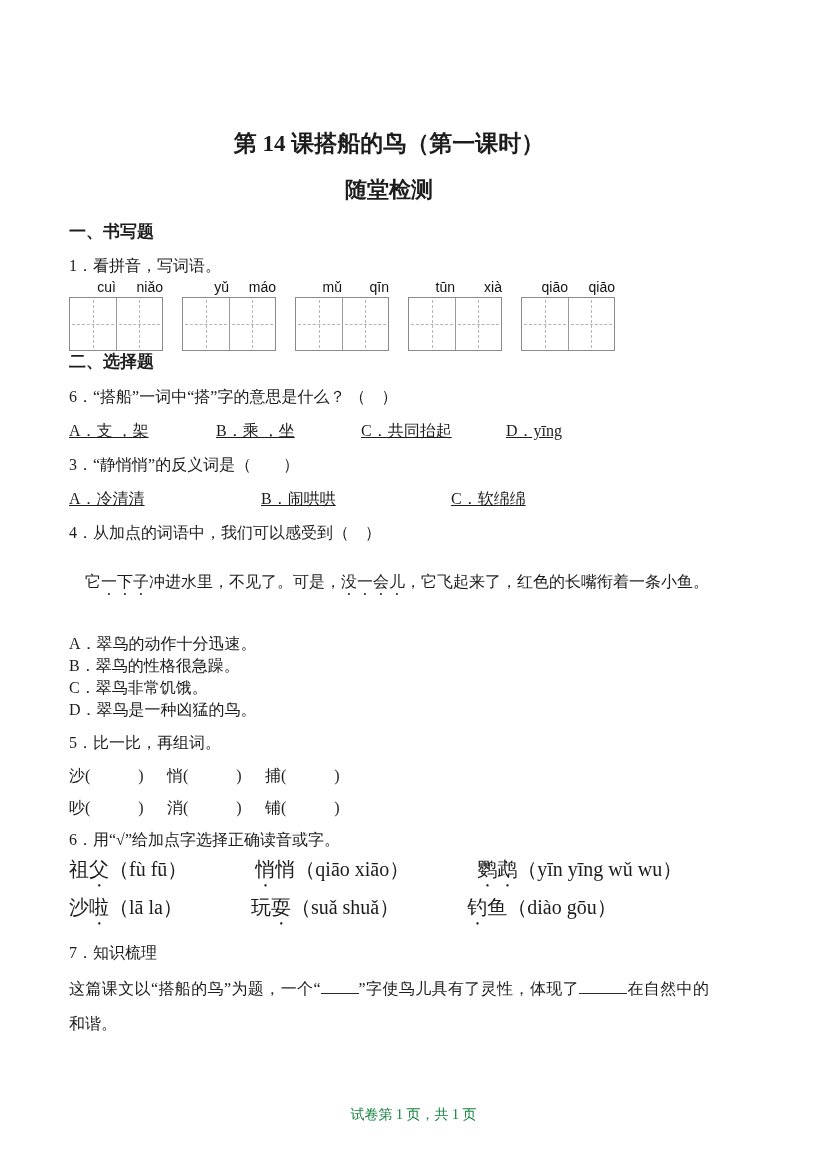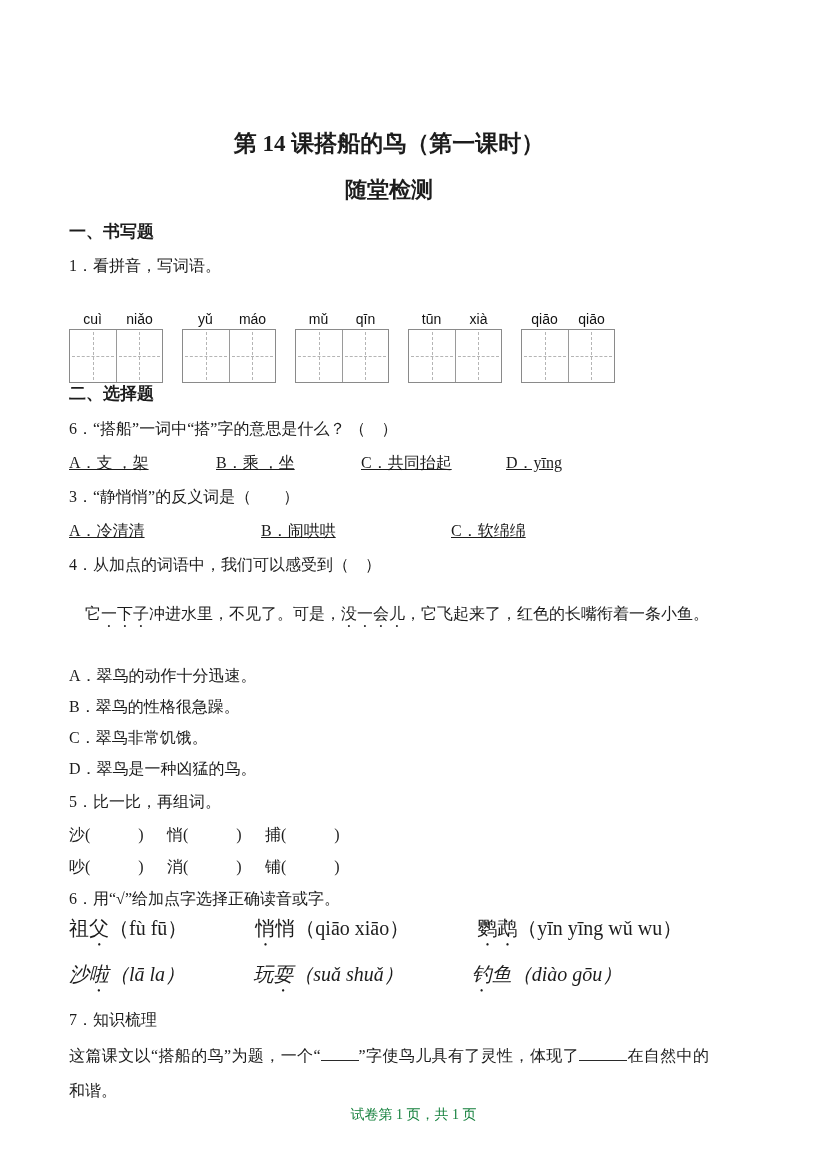--- a/index.html
+++ b/index.html
@@ -14,48 +14,48 @@
   .subtitle { text-align:center; font-size:22px; font-weight:bold; line-height:27px; margin-top:18px; }
   .sec-heading { font-size:17px; font-weight:bold; line-height:22px; }
   .mt-sec1 { margin-top:18px; }
   .mt-sec { }
   .stem { font-size:16px; line-height:21px; margin-top:13px; white-space:pre-wrap; }
 
   
   .grid-row { display:flex; gap:19px; margin-top:1px; }
   .grid-group { width:94px; flex:0 0 auto; }
   .pinyin { display:flex; font-family:"Liberation Sans","DejaVu Sans",sans-serif; font-size:14px; line-height:20px; color:#111; }
-  .pinyin span { width:50%; text-align:center;margin-top:32px; }
+  .pinyin span { width:50%; text-align:right; }
   .gbox { display:flex; height:54px; border:1px solid #8a8a8a; box-sizing:border-box; background:#fff; }
   .gcell { position:relative; flex:1; }
   .gcell + .gcell { border-left:1px solid #9a9a9a; }
   .gcell::before { content:""; position:absolute; left:50%; top:2px; bottom:2px; border-left:1px dashed #b5b5b5; }
   .gcell::after  { content:""; position:absolute; top:50%; left:2px; right:2px; border-top:1px dashed #b5b5b5; }
 
   
   .opt-row { display:flex; font-size:16px; line-height:21px; margin-top:13px; white-space:pre-wrap;text-decoration:underline; }
   .w147 { width:147px; flex:0 0 auto; }
   .w145 { width:145px; flex:0 0 auto; }
   .w192 { width:192px; flex:0 0 auto; }
   .w190 { width:190px; flex:0 0 auto; }
-  .opt-line { font-size:16px; line-height:21px; margin-top:10px; white-space:pre-wrap; }
+  .opt-line { font-size:16px; line-height:21px; margin-top:1px; white-space:pre-wrap; }
   .opt-first { margin-top:13px; }
 
   .sentence { font-size:16px; line-height:21px; margin-top:7px; white-space:pre-wrap; }
   .em-dot {
     -webkit-text-emphasis:filled dot #1c1c1c; -webkit-text-emphasis-position:under right;
     text-emphasis:filled dot #1c1c1c; text-emphasis-position:under right;
   }
 
   .fill-row { display:flex; font-size:16px; line-height:21px; margin-top:12px; }
   .fill-row .u { width:98px; flex:0 0 auto; white-space:pre; }
   .fill-row.second { margin-top:11px; }
 
   .q6-row { display:flex; font-size:20px; line-height:21px; margin-top:8px;gap:44px; }
-  .q6-row.second { margin-top:13px;font-style:italic; }
+  .q6-row.second { margin-top:5px; }
   .q6-u { margin-right:24px; white-space:pre; flex:0 0 auto; }
 
   .para { font-size:16px; line-height:35px; margin-top:8px; text-align:justify; }
   .blank { display:inline-block; border-bottom:1px solid #2a2a2a; height:15px; vertical-align:baseline; }
   .blank.b1 { width:38px; }
   .blank.b2 { width:48px; }
 
   .footer { position:absolute; left:0; right:0; top:1106px; text-align:center; font-size:14px; color:#15803d; }
 </style>
 </head>

